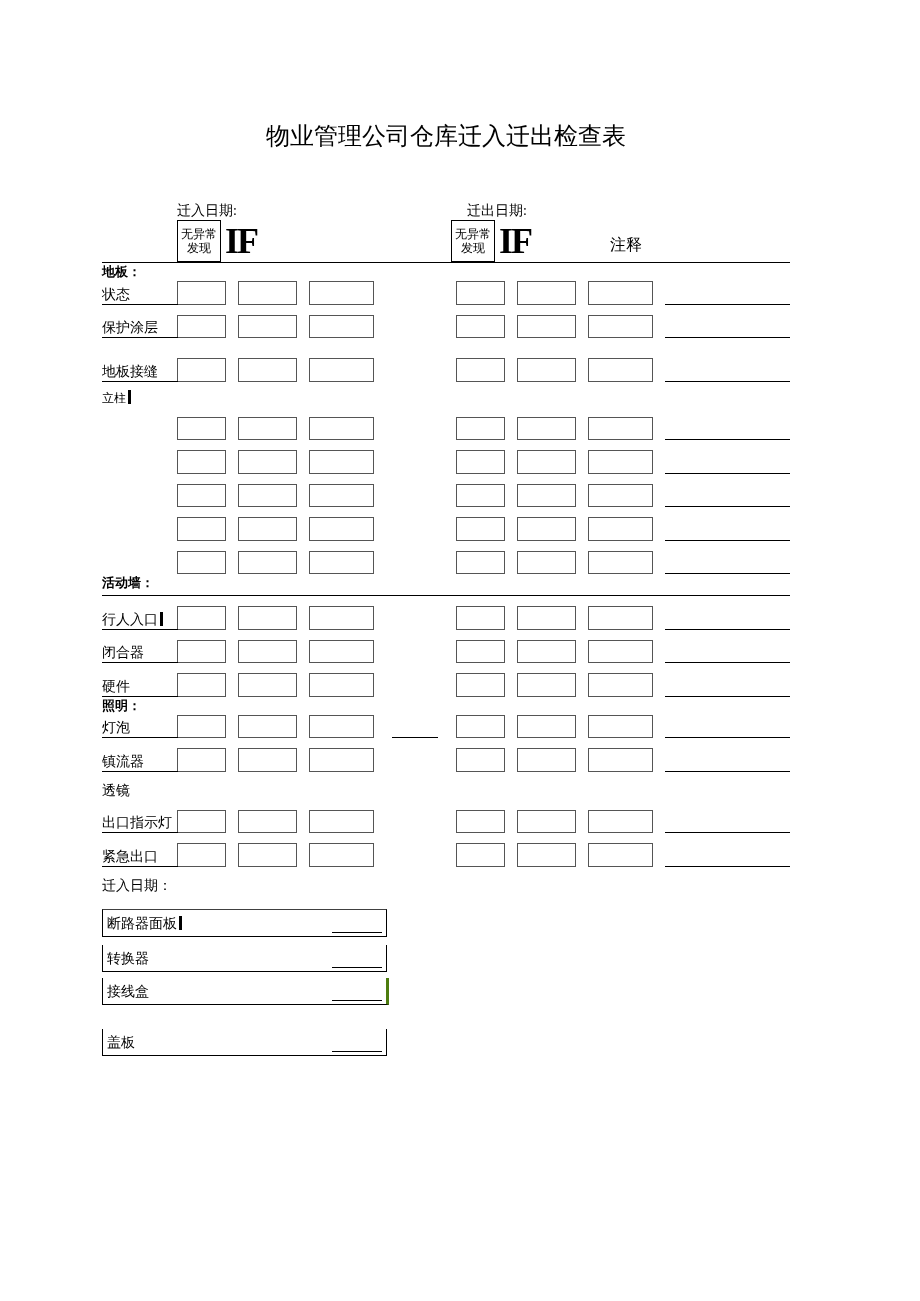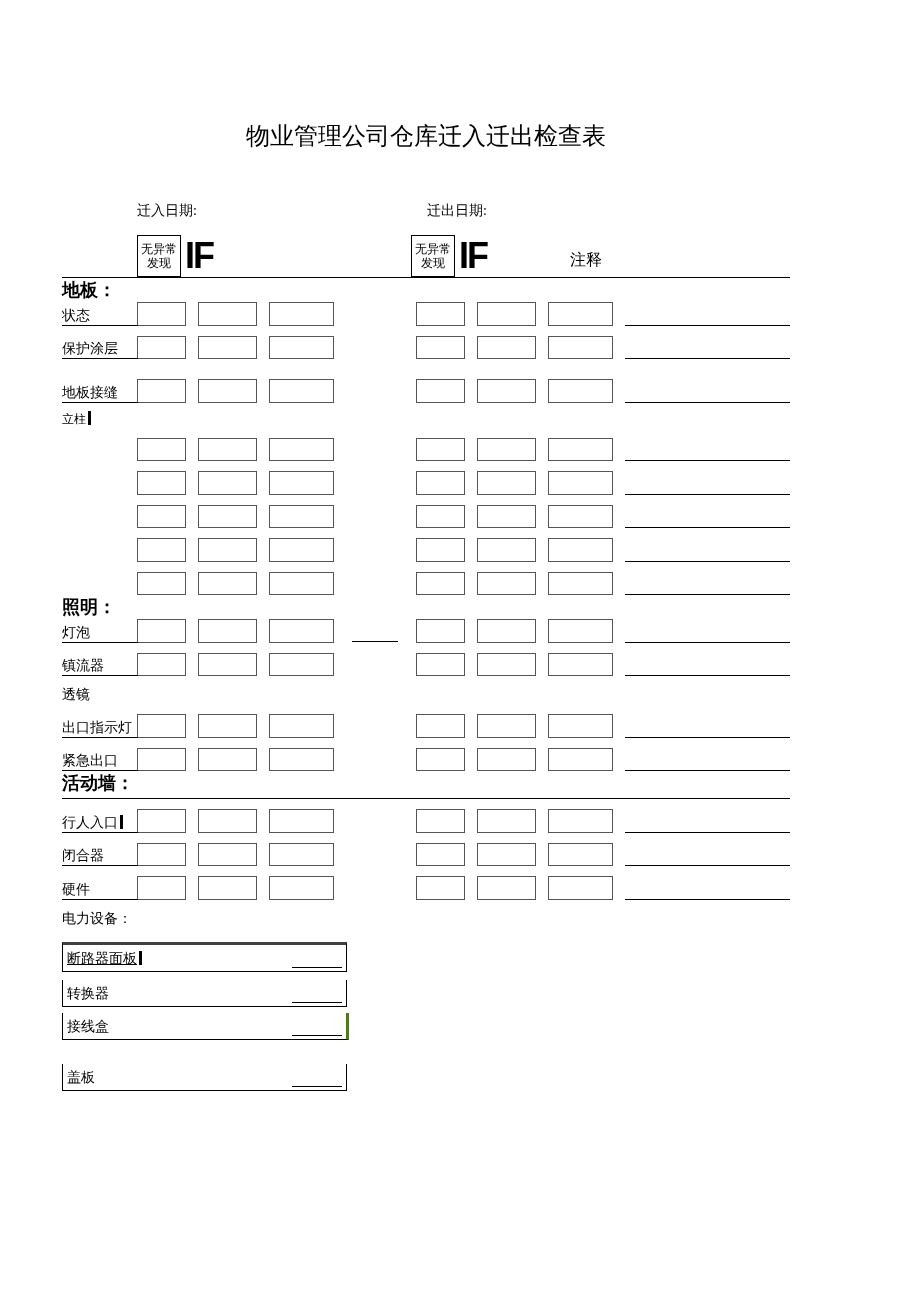--- a/index.html
+++ b/index.html
@@ -7,33 +7,33 @@
     padding: 0;
     background: #fff;
     font-family: "SimSun", "宋体", serif;
     color: #000;
   }
   .page {
     width: 920px;
     height: 1301px;
     position: relative;
     box-sizing: border-box;
-    padding: 120px 130px 0 62px;
+    padding: 120px 130px 0 102px;
   }
   .title {
     text-align: center;
     font-size: 24px;
     font-weight: normal;
     margin-bottom: 50px;
     font-family: "SimSun", "宋体", serif;
   }
   .date-labels {
     display: flex;
     font-size: 14px;
-    margin-bottom: 15px;
+    margin-bottom: 0;
   }
   .date-in-label { margin-left: 75px; width: 290px; }
   .date-out-label { }
   .head-cells {
     display: flex;
     align-items: flex-end;
     border-bottom: 1.5px solid #000;
   }
   .lead-gap { width: 75px; }
   .small-box {
@@ -43,21 +43,21 @@
     font-size: 12px;
     line-height: 14px;
     text-align: center;
     display: flex;
     align-items: center;
     justify-content: center;
     padding: 2px;
     box-sizing: border-box;
   }
   .if-box { width: 70px; height: 42px; display:flex; align-items:center; justify-content:flex-start; padding-left:4px; box-sizing:border-box; }
-  .if-text { font-size: 36px; font-weight: bold; font-family: Liberation Sans, sans-serif; letter-spacing:-2px; }
+  .if-text { font-size: 36px; font-weight: bold; font-family: Liberation Serif, serif; letter-spacing:-2px; }
   .mid-gap1 { width: 160px; }
   .note-gap { width: 122px; display:flex; align-items:center; justify-content:center; font-size:16px; padding-bottom:6px;text-align:center;}
   table.grid {
     border-collapse: collapse;
     width: 100%;
   }
   table.grid td {
     padding: 0;
     vertical-align: bottom;
   }
@@ -82,21 +82,21 @@
   }
   .gap { border: none; }
   .w1 { width: 48px; }
   .wg { width: 12px; }
   .w2 { width: 58px; }
   .w3 { width: 64px; }
   .wbiggap { width: 82px; }
   .wend { width: auto; }
   .spacer-row td { height: 10px; border: none; }
   .section-title-row td {
-    font-size: 18px;
+    font-size: 13px;
     font-weight: bold;
     padding-top: 14px;
     padding-bottom: 4px;
   }
 
   
   table.elec {
     border-collapse: collapse;
     margin-top: 14px;
   }
@@ -105,21 +105,21 @@
     padding: 0;
   }
   .elec-box {
     width: 275px;
     border-bottom: 1px solid #000;
     padding: 5px 4px 3px 4px;
     display:flex;
     justify-content:space-between;
     align-items:flex-end;
   }
-  .elec-box.boxed { border-left:1px solid #000; border-right:1px solid #000; border-top:3px solid #404040;text-decoration:underline; }
+  .elec-box.boxed { border-left:1px solid #000; border-right:1px solid #000; border-top:1px solid #404040; }
   .elec-box .ul { display:inline-block; width:50px; border-bottom:1px solid #000; height:14px; }
   .pillar-bar {
     display:inline-block; width:3px; height:14px; background:#000; vertical-align:-2px; margin-left:2px;
   }
 </style>
 </head>
 <body>
 
 <div class="page">
 
@@ -306,171 +306,171 @@
           <td class="cell w3"></td>
       <td class="gap wg"></td>
           <td class="underline-only wend"></td>
     </tr>
   </tbody>
     </table>
 
   <table class="grid">
     <tbody>
         <tr class="section-title-row">
-          <td colspan="14">照明：</td>
-        </tr>
-    <tr>
-      <td class="row-label">灯泡</td>
-      <td class="cell w1"></td>
-          <td class="gap wg"></td>
-          <td class="cell w2"></td>
-          <td class="gap wg"></td>
-          <td class="cell w3"></td>
-      <td class="gap wbiggap" style="text-align:center;"><span style="display:inline-block;width:46px;border-bottom:1px solid #000;">&nbsp;</span></td>
-      <td class="cell w1"></td>
-          <td class="gap wg"></td>
-          <td class="cell w2"></td>
-          <td class="gap wg"></td>
-          <td class="cell w3"></td>
-      <td class="gap wg"></td>
-          <td class="underline-only wend"></td>
-    </tr>
-    <tr class="spacer-row">
-          <td colspan="14"></td>
-        </tr>
-    <tr>
-      <td class="row-label">镇流器</td>
-      <td class="cell w1"></td>
-          <td class="gap wg"></td>
-          <td class="cell w2"></td>
-          <td class="gap wg"></td>
-          <td class="cell w3"></td>
-      <td class="gap wbiggap"></td>
-      <td class="cell w1"></td>
-          <td class="gap wg"></td>
-          <td class="cell w2"></td>
-          <td class="gap wg"></td>
-          <td class="cell w3"></td>
-      <td class="gap wg"></td>
-          <td class="underline-only wend"></td>
-    </tr>
-    <tr class="spacer-row">
-          <td colspan="14"></td>
-        </tr>
-    <tr>
-      <td class="row-label nobord">透镜</td>
-      <td colspan="13"></td>
-    </tr>
-    <tr class="spacer-row">
-          <td colspan="14"></td>
-        </tr>
-    <tr>
-      <td class="row-label">出口指示灯</td>
-      <td class="cell w1"></td>
-          <td class="gap wg"></td>
-          <td class="cell w2"></td>
-          <td class="gap wg"></td>
-          <td class="cell w3"></td>
-      <td class="gap wbiggap"></td>
-      <td class="cell w1"></td>
-          <td class="gap wg"></td>
-          <td class="cell w2"></td>
-          <td class="gap wg"></td>
-          <td class="cell w3"></td>
-      <td class="gap wg"></td>
-          <td class="underline-only wend"></td>
-    </tr>
-    <tr class="spacer-row">
-          <td colspan="14"></td>
-        </tr>
-    <tr>
-      <td class="row-label">紧急出口</td>
+          <td colspan="14" style="border-bottom:1px solid #000; padding-bottom:3px;">活动墙：</td>
+        </tr>
+    <tr class="spacer-row">
+          <td colspan="14"></td>
+        </tr>
+    <tr>
+      <td class="row-label"><span>行人入口</span><span class="pillar-bar"></span></td>
+      <td class="cell w1"></td>
+          <td class="gap wg"></td>
+          <td class="cell w2"></td>
+          <td class="gap wg"></td>
+          <td class="cell w3"></td>
+      <td class="gap wbiggap"></td>
+      <td class="cell w1"></td>
+          <td class="gap wg"></td>
+          <td class="cell w2"></td>
+          <td class="gap wg"></td>
+          <td class="cell w3"></td>
+      <td class="gap wg"></td>
+          <td class="underline-only wend"></td>
+    </tr>
+    <tr class="spacer-row">
+          <td colspan="14"></td>
+        </tr>
+    <tr>
+      <td class="row-label">闭合器</td>
+      <td class="cell w1"></td>
+          <td class="gap wg"></td>
+          <td class="cell w2"></td>
+          <td class="gap wg"></td>
+          <td class="cell w3"></td>
+      <td class="gap wbiggap"></td>
+      <td class="cell w1"></td>
+          <td class="gap wg"></td>
+          <td class="cell w2"></td>
+          <td class="gap wg"></td>
+          <td class="cell w3"></td>
+      <td class="gap wg"></td>
+          <td class="underline-only wend"></td>
+    </tr>
+    <tr class="spacer-row">
+          <td colspan="14"></td>
+        </tr>
+    <tr>
+      <td class="row-label">硬件</td>
       <td class="cell w1"></td>
           <td class="gap wg"></td>
           <td class="cell w2"></td>
           <td class="gap wg"></td>
           <td class="cell w3"></td>
       <td class="gap wbiggap"></td>
       <td class="cell w1"></td>
           <td class="gap wg"></td>
           <td class="cell w2"></td>
           <td class="gap wg"></td>
           <td class="cell w3"></td>
       <td class="gap wg"></td>
           <td class="underline-only wend"></td>
     </tr>
   </tbody>
     </table>
 
   <table class="grid">
     <tbody>
         <tr class="section-title-row">
-          <td colspan="14" style="border-bottom:1px solid #000; padding-bottom:3px;">活动墙：</td>
-        </tr>
-    <tr class="spacer-row">
-          <td colspan="14"></td>
-        </tr>
-    <tr>
-      <td class="row-label"><span>行人入口</span><span class="pillar-bar"></span></td>
-      <td class="cell w1"></td>
-          <td class="gap wg"></td>
-          <td class="cell w2"></td>
-          <td class="gap wg"></td>
-          <td class="cell w3"></td>
-      <td class="gap wbiggap"></td>
-      <td class="cell w1"></td>
-          <td class="gap wg"></td>
-          <td class="cell w2"></td>
-          <td class="gap wg"></td>
-          <td class="cell w3"></td>
-      <td class="gap wg"></td>
-          <td class="underline-only wend"></td>
-    </tr>
-    <tr class="spacer-row">
-          <td colspan="14"></td>
-        </tr>
-    <tr>
-      <td class="row-label">闭合器</td>
-      <td class="cell w1"></td>
-          <td class="gap wg"></td>
-          <td class="cell w2"></td>
-          <td class="gap wg"></td>
-          <td class="cell w3"></td>
-      <td class="gap wbiggap"></td>
-      <td class="cell w1"></td>
-          <td class="gap wg"></td>
-          <td class="cell w2"></td>
-          <td class="gap wg"></td>
-          <td class="cell w3"></td>
-      <td class="gap wg"></td>
-          <td class="underline-only wend"></td>
-    </tr>
-    <tr class="spacer-row">
-          <td colspan="14"></td>
-        </tr>
-    <tr>
-      <td class="row-label">硬件</td>
+          <td colspan="14">照明：</td>
+        </tr>
+    <tr>
+      <td class="row-label">灯泡</td>
+      <td class="cell w1"></td>
+          <td class="gap wg"></td>
+          <td class="cell w2"></td>
+          <td class="gap wg"></td>
+          <td class="cell w3"></td>
+      <td class="gap wbiggap" style="text-align:center;"><span style="display:inline-block;width:46px;border-bottom:1px solid #000;">&nbsp;</span></td>
+      <td class="cell w1"></td>
+          <td class="gap wg"></td>
+          <td class="cell w2"></td>
+          <td class="gap wg"></td>
+          <td class="cell w3"></td>
+      <td class="gap wg"></td>
+          <td class="underline-only wend"></td>
+    </tr>
+    <tr class="spacer-row">
+          <td colspan="14"></td>
+        </tr>
+    <tr>
+      <td class="row-label">镇流器</td>
+      <td class="cell w1"></td>
+          <td class="gap wg"></td>
+          <td class="cell w2"></td>
+          <td class="gap wg"></td>
+          <td class="cell w3"></td>
+      <td class="gap wbiggap"></td>
+      <td class="cell w1"></td>
+          <td class="gap wg"></td>
+          <td class="cell w2"></td>
+          <td class="gap wg"></td>
+          <td class="cell w3"></td>
+      <td class="gap wg"></td>
+          <td class="underline-only wend"></td>
+    </tr>
+    <tr class="spacer-row">
+          <td colspan="14"></td>
+        </tr>
+    <tr>
+      <td class="row-label nobord">透镜</td>
+      <td colspan="13"></td>
+    </tr>
+    <tr class="spacer-row">
+          <td colspan="14"></td>
+        </tr>
+    <tr>
+      <td class="row-label">出口指示灯</td>
+      <td class="cell w1"></td>
+          <td class="gap wg"></td>
+          <td class="cell w2"></td>
+          <td class="gap wg"></td>
+          <td class="cell w3"></td>
+      <td class="gap wbiggap"></td>
+      <td class="cell w1"></td>
+          <td class="gap wg"></td>
+          <td class="cell w2"></td>
+          <td class="gap wg"></td>
+          <td class="cell w3"></td>
+      <td class="gap wg"></td>
+          <td class="underline-only wend"></td>
+    </tr>
+    <tr class="spacer-row">
+          <td colspan="14"></td>
+        </tr>
+    <tr>
+      <td class="row-label">紧急出口</td>
       <td class="cell w1"></td>
           <td class="gap wg"></td>
           <td class="cell w2"></td>
           <td class="gap wg"></td>
           <td class="cell w3"></td>
       <td class="gap wbiggap"></td>
       <td class="cell w1"></td>
           <td class="gap wg"></td>
           <td class="cell w2"></td>
           <td class="gap wg"></td>
           <td class="cell w3"></td>
       <td class="gap wg"></td>
           <td class="underline-only wend"></td>
     </tr>
   </tbody>
     </table>
 
-  <div style="font-size:14px; margin-top:10px;">电力设备：</div>
+  <div style="font-size:14px; margin-top:10px;">迁入日期：</div>
 
   <table class="elec">
     <tbody>
         <tr>
           <td>
             <div class="elec-box boxed">
               <span><span>断路器面板</span><span class="pillar-bar"></span></span>
               <span class="ul"></span>
             </div>
           </td>

